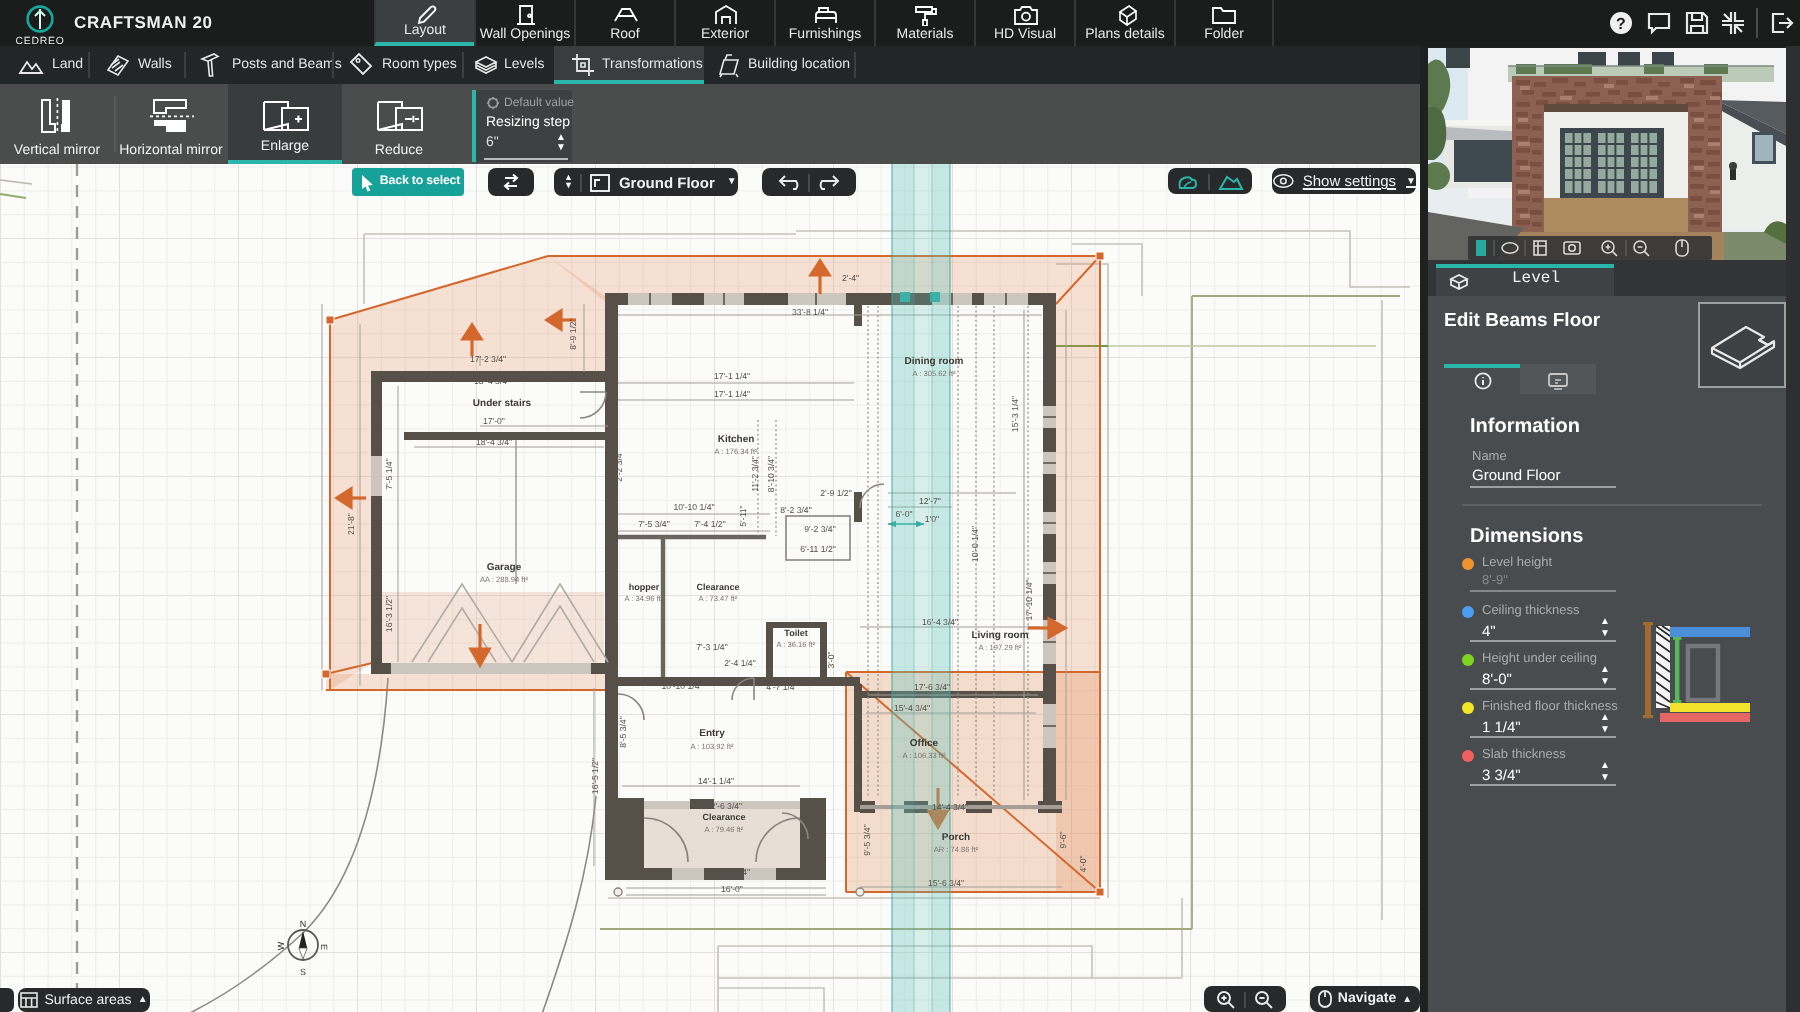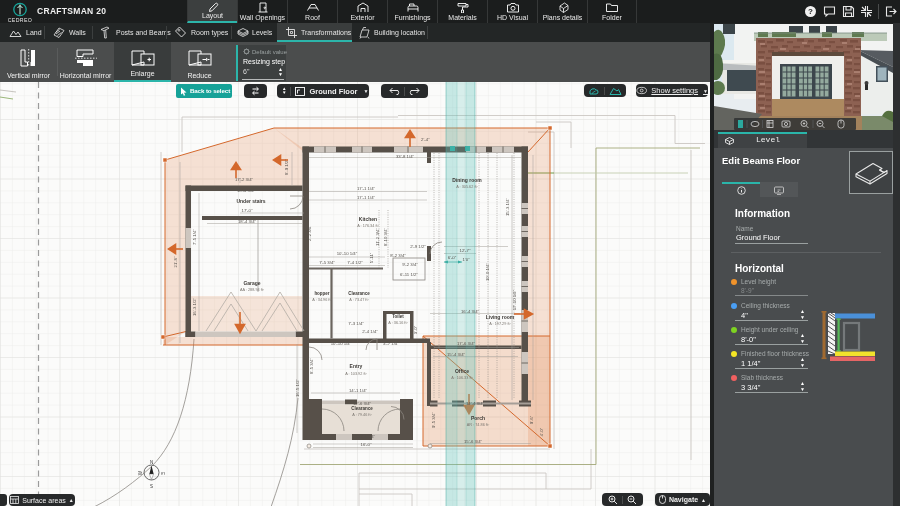--- a/index.html
+++ b/index.html
@@ -769,21 +769,21 @@
       </svg>
     <svg class="abs" style="left:60px;top:56px;width:10px;height:9px;" viewBox="0 0 10 9">
         <rect x="0.5" y="1" width="9" height="6" rx="1" fill="none" stroke="#c8c8c8" stroke-width="0.9"></rect>
         <path d="M3 8.5 L7 8.5 M3.5 4 L6.5 4 M3.5 5.5 L5 5.5" stroke="#c8c8c8" stroke-width="0.8"></path>
       </svg>
     <div class="abs" style="left:21px;top:78px;font-size:10px;font-weight:bold;color:#fff;">Information</div>
     <div class="abs" style="left:22px;top:95px;font-size:6.5px;color:#a7acac;">Name</div>
     <div class="abs" style="left:22px;top:103px;font-size:7.5px;color:#fff;">Ground Floor</div>
     <div class="abs" style="left:21px;top:113px;width:73px;height:1px;background:#9aa0a0;"></div>
     <div class="abs" style="left:17px;top:122px;width:150px;height:1px;background:#5d6062;"></div>
-    <div class="abs" style="left:21px;top:133px;font-size:10px;font-weight:bold;color:#fff;">Horizontal</div>
+    <div class="abs" style="left:21px;top:133px;font-size:10px;font-weight:bold;color:#fff;">Dimensions</div>
 
     <div class="abs" style="left:17px;top:149px;width:6px;height:6px;border-radius:3px;background:#f0932b;"></div>
     <div class="abs" style="left:27px;top:148px;font-size:6.5px;color:#a7acac;">Level height</div>
     <div class="abs" style="left:27px;top:157px;font-size:6.5px;color:#85898a;">8'-9"</div>
     <div class="abs" style="left:21px;top:165px;width:73px;height:1px;background:#85898a;"></div>
 
     <div class="abs" style="left:17px;top:173px;width:6px;height:6px;border-radius:3px;background:#4a9ff5;"></div>
     <div class="abs" style="left:27px;top:172px;font-size:6.5px;color:#a7acac;">Ceiling thickness</div>
     <div class="abs" style="left:27px;top:181px;font-size:7.5px;color:#fff;">4"</div>
     <div class="abs" style="left:86px;top:179px;font-size:5px;line-height:5.5px;color:#fff;text-align:center;">▲<br>▼</div>

